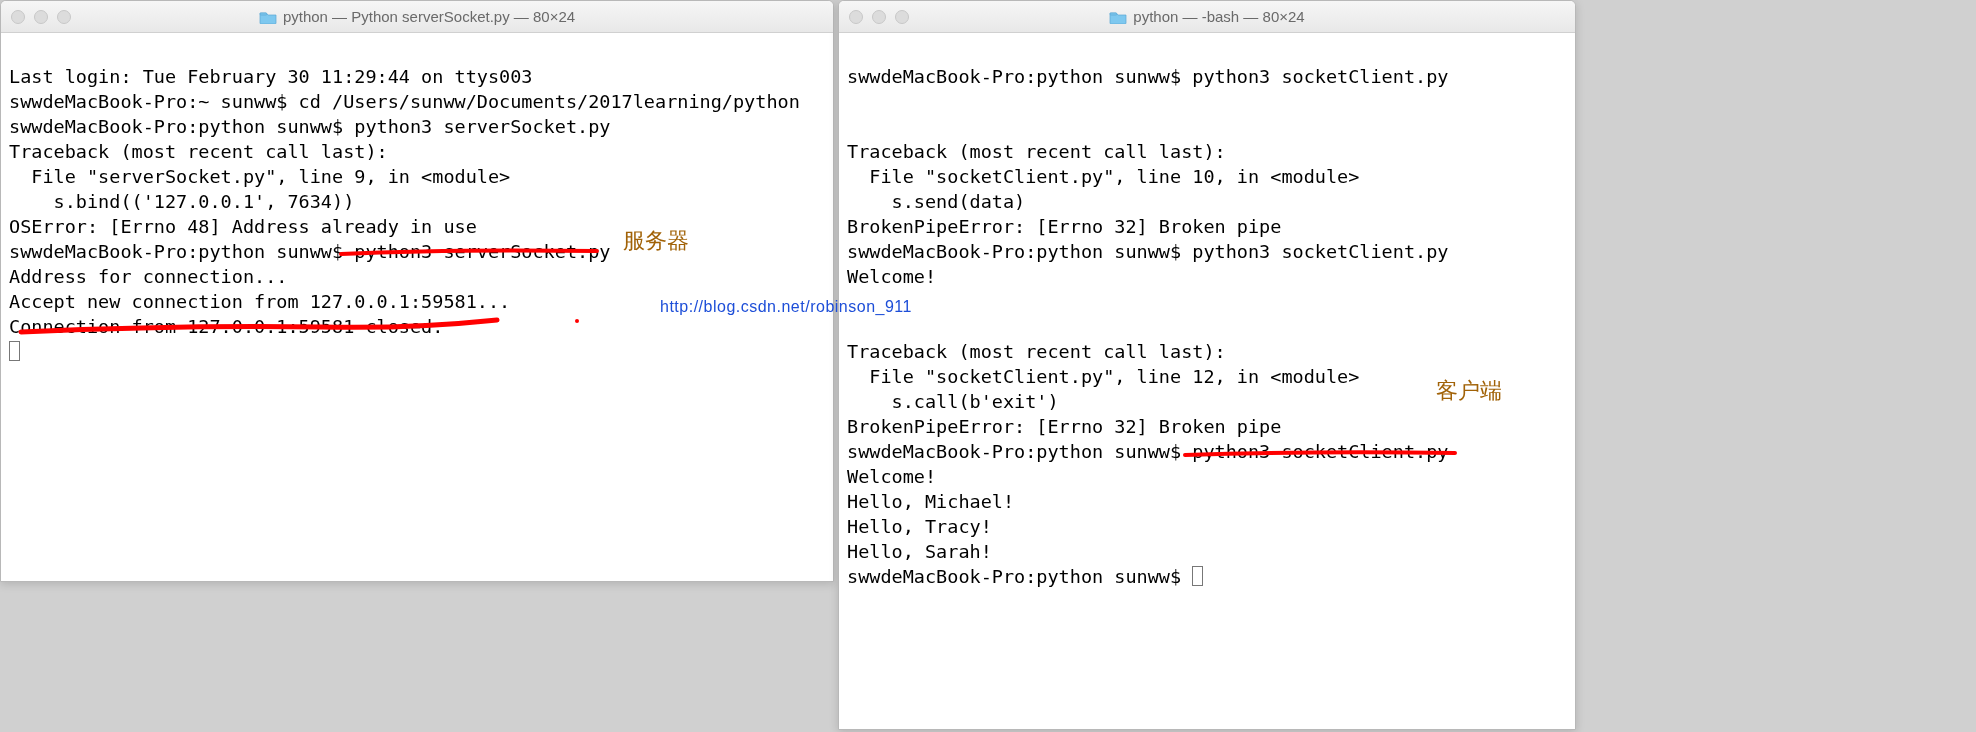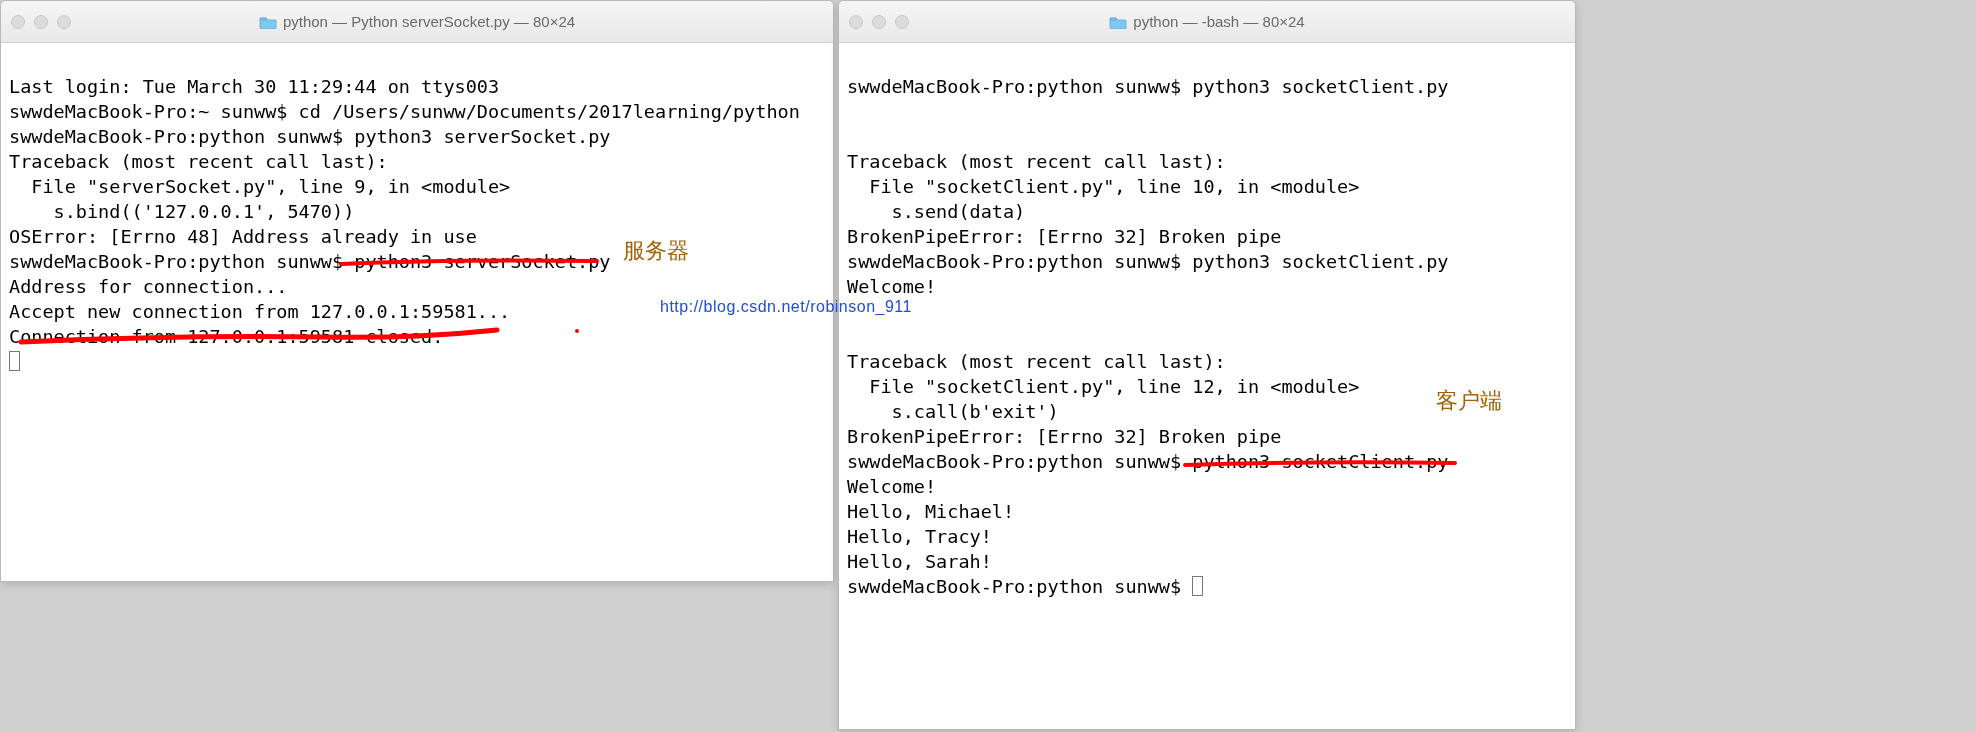--- a/index.html
+++ b/index.html
@@ -16,21 +16,21 @@
     border: 1px solid #b8b8b8;
     border-radius: 6px 6px 0 0;
     display: flex;
     flex-direction: column;
     overflow: hidden;
     box-shadow: 0 2px 10px rgba(0,0,0,0.15);
   }
   .win-left { width: 834px; height: 582px; margin-right: 4px; }
   .win-right { width: 738px; height: 730px; justify-content: flex-end; }
   .titlebar {
-    height: 42px;
+    height: 32px;
     background: linear-gradient(#f6f6f6,#e8e8e8);
     border-bottom: 1px solid #d0d0d0;
     display: flex;
     align-items: center;
     padding: 8px 10px;
     position: relative;
   }
   .traffic-lights { display: flex; gap: 9px; position: absolute; left: 10px; }
   .light { width: 14px; height: 14px; border-radius: 50%; background: #dcdcdc; border:1px solid #c8c8c8; }
   .title-center {
@@ -96,26 +96,26 @@
       <span class="folder-icon">
         <svg width="18" height="14" viewBox="0 0 18 14">
             <path d="M1 3 h6 l2 2 h8 v8 a1 1 0 0 1 -1 1 h-14 a1 1 0 0 1 -1 -1 z" fill="#7ec8ef" stroke="#5aa8d4" stroke-width="0.7"></path>
             <rect x="1" y="3" width="7" height="2" rx="1" fill="#7ec8ef" stroke="#5aa8d4" stroke-width="0.7"></rect>
           </svg>
       </span>
       <span>python — Python serverSocket.py — 80×24</span>
     </div>
   </div>
   <div class="terminal-body">
-<span>Last login: Tue March 30 11:29:44 on ttys003</span>
+<span>Last login: Tue February 30 11:29:44 on ttys003</span>
 <span>swwdeMacBook-Pro:~ sunww$ cd /Users/sunww/Documents/2017learning/python</span>
 <span>swwdeMacBook-Pro:python sunww$ python3 serverSocket.py</span>
 <span>Traceback (most recent call last):</span>
 <span>  File "serverSocket.py", line 9, in &lt;module&gt;</span>
-<span>    s.bind(('127.0.0.1', 5470))</span>
+<span>    s.bind(('127.0.0.1', 7634))</span>
 <span>OSError: [Errno 48] Address already in use</span>
 <span>swwdeMacBook-Pro:python sunww$ python3 serverSocket.py</span>
 <span>Address for connection...</span>
 <span>Accept new connection from 127.0.0.1:59581...</span>
 <span>Connection from 127.0.0.1:59581 closed.</span>
 <span class="cursor-block"></span>
     
     <span class="annotation" style="left:622px; top:195px;">服务器</span>
     <svg class="underline-svg" style="left:0; top:0;" width="834" height="320">
       <path d="M340 221 Q450 216 596 218" stroke="#ff0000" stroke-width="4" fill="none" stroke-linecap="round"></path>

